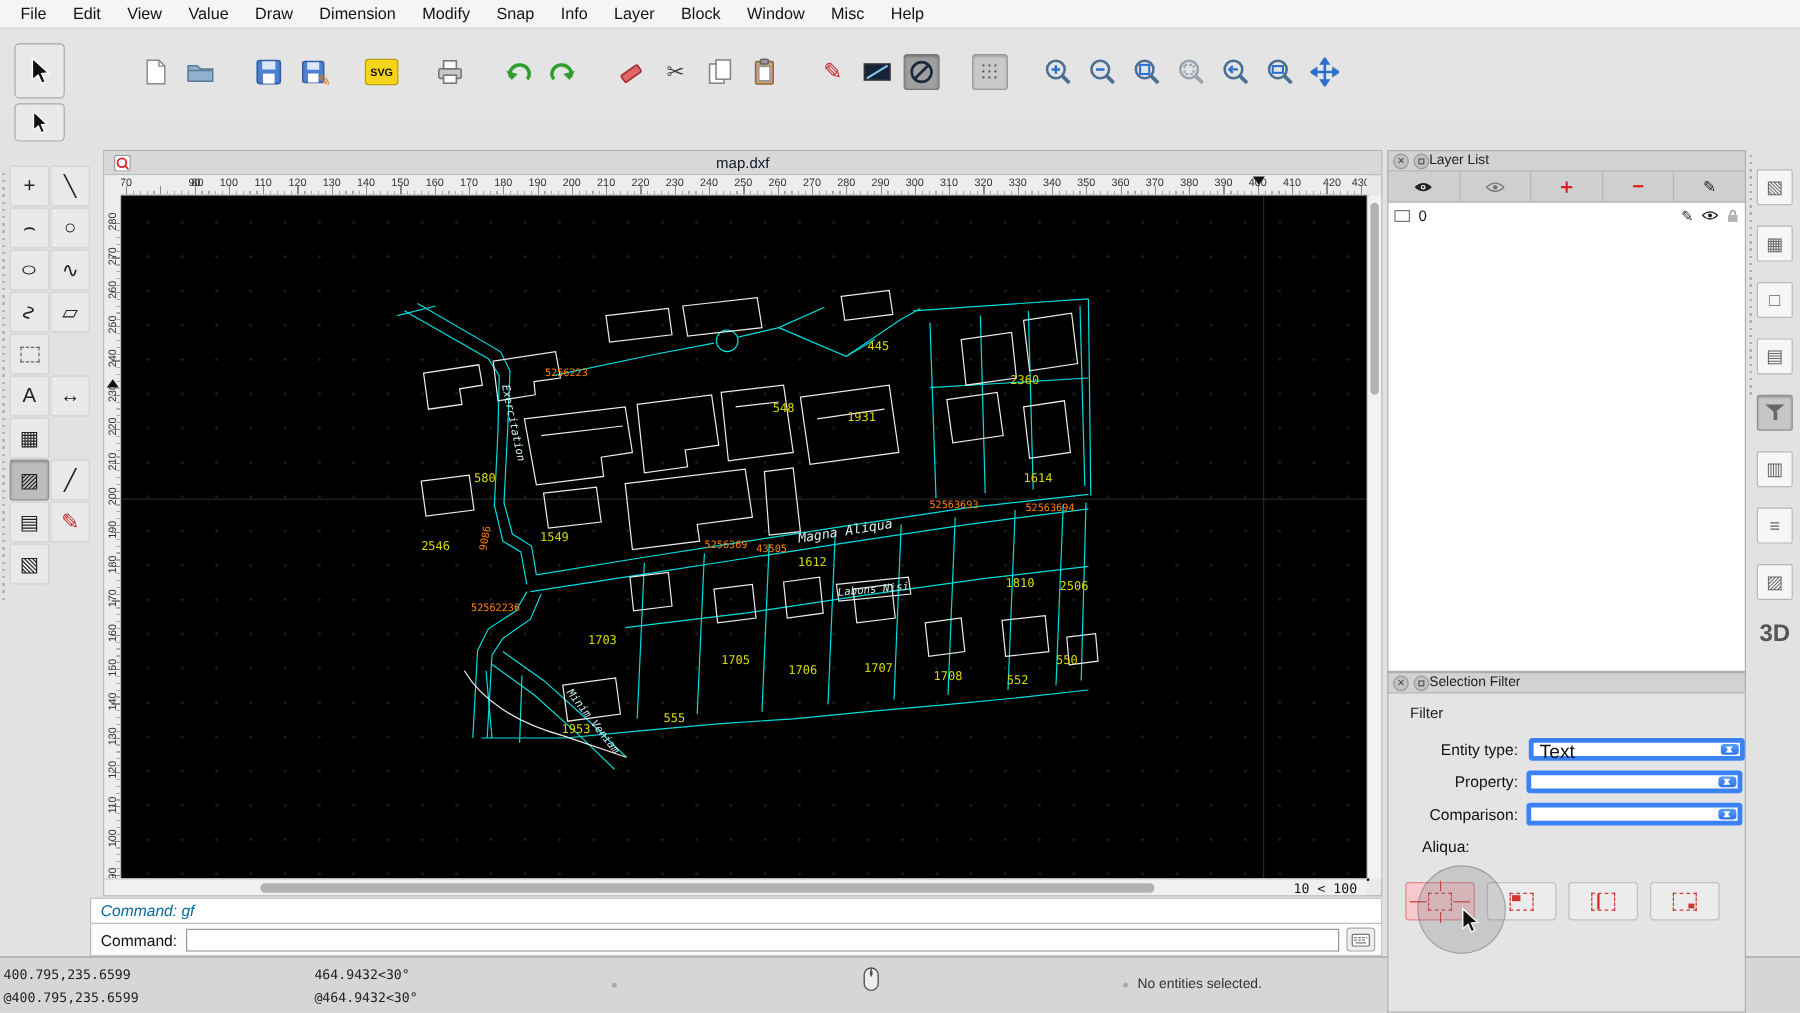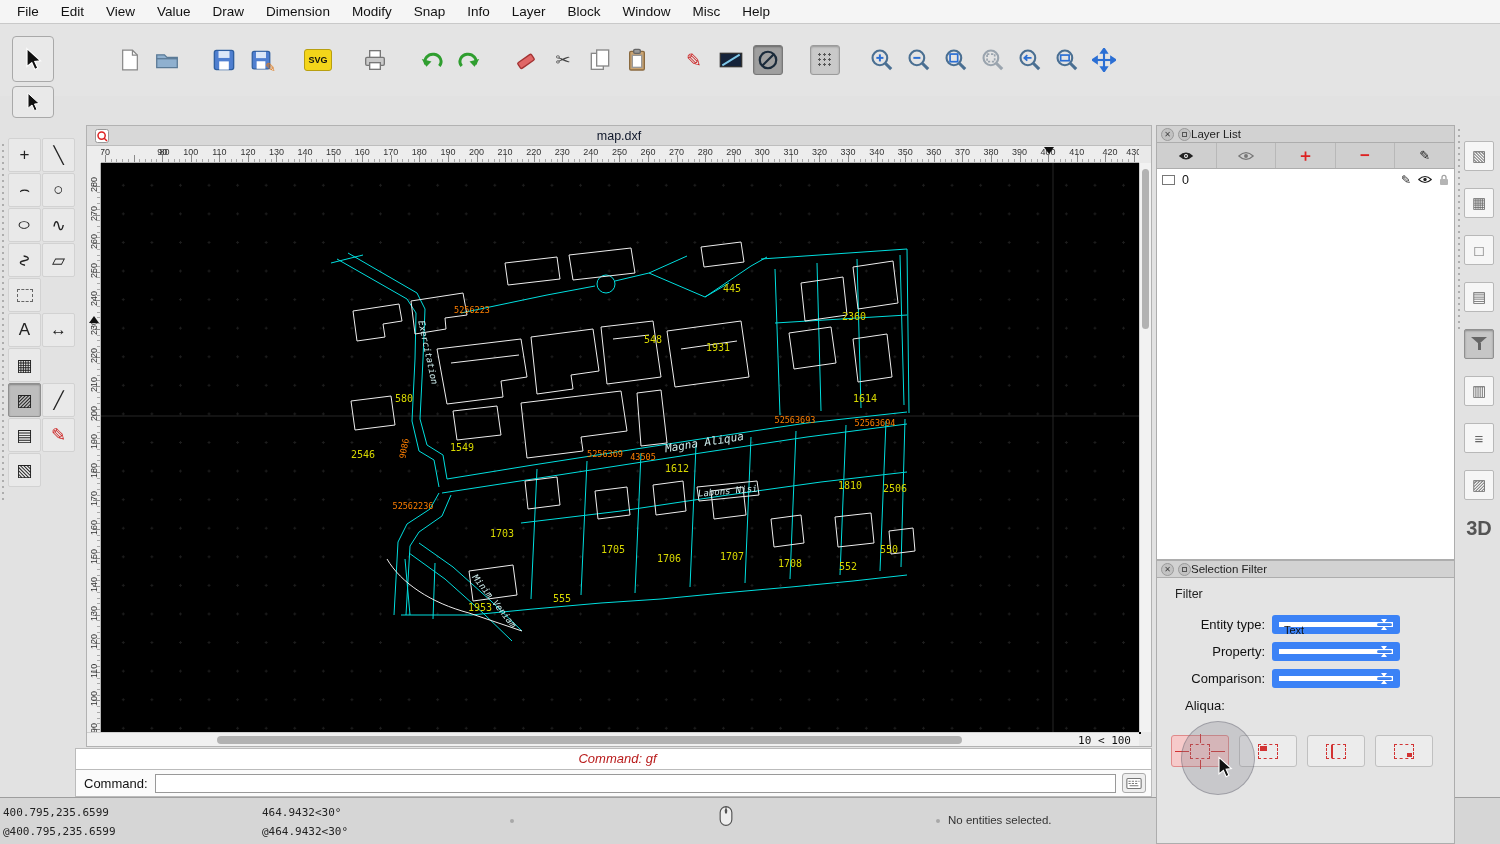--- a/index.html
+++ b/index.html
@@ -82,22 +82,22 @@
   #vscroll { position:absolute; right:0; top:37px; width:12px; bottom:14px; background:#f2f2f2;
              border-left:1px solid #cfcfcf; }
   #vscroll .thumb { position:absolute; left:2px; right:2px; top:6px; height:160px; background:#b2b2b2; border-radius:4px; }
   #hscroll { position:absolute; left:0; bottom:0; right:12px; height:14px; background:#f0f0f0;
              border-top:1px solid #cfcfcf; }
   #hscroll .thumb { position:absolute; top:3px; left:130px; width:745px; height:8px; background:#b2b2b2; border-radius:4px; }
   #zoomtext { position:absolute; right:8px; top:1px; font-family:"DejaVu Sans Mono",monospace; font-size:11px; color:#111; }
 
   
   #cmd-history { position:absolute; left:75px; top:748px; width:1077px; height:22px; background:#fff;
-                 border:1px solid #bbb; font-size:13px; font-style:italic; color:#b91c1c;
-                 line-height:20px; padding-left:8px;text-align:center; }
+                 border:1px solid #bbb; font-size:13px; font-style:italic; color:#0369a1;
+                 line-height:20px; padding-left:8px; }
   #cmd-row { position:absolute; left:75px; top:770px; width:1077px; height:27px; background:#fbfbfb;
              border:1px solid #bbb; border-top:0; display:flex; align-items:center; padding:0 5px; }
   #cmd-row label { font-size:13px; color:#111; margin:0 7px 0 3px; }
   #cmd-input { flex:1; height:19px; border:1px solid #999; background:#fff; font-size:13px; padding:0 4px;
                font-family:"Liberation Sans",sans-serif; }
   #kbd-btn { width:24px; height:20px; margin-left:6px; background:#eee; border:1px solid #aaa; border-radius:3px;
              display:flex; align-items:center; justify-content:center; }
 
   
   #status { position:absolute; left:0; top:797px; width:1500px; height:47px; background:#d6d6d6;
@@ -131,22 +131,22 @@
   .lrow .nm { flex:1; }
   .lrow .ric { margin-left:7px; display:flex; align-items:center; }
   .lrow .pg { font-size:12px; color:#222; }
 
   #ft-title { top:560px; }
   #ft-body { position:absolute; left:1156px; top:578px; width:299px; height:266px; background:#e4e4e4;
              border:1px solid #adadad; border-top:0; }
   #ft-section { margin:9px 0 0 18px; font-size:12.5px; color:#222; }
   .frow { display:flex; align-items:center; margin:7px 0 0 0; height:20px; }
   .flabel { width:108px; text-align:right; margin-right:7px; font-size:13px; color:#111; }
-  .fsel { position:relative; width:128px; height:19px; background:#fff; border:7px solid #3b82f6;
-          border-radius:3px; font-size:11px; color:#111; line-height:17px; padding-left:5px; }
+  .fsel { position:relative; width:180px; height:19px; background:#fff; border:4px solid #3b82f6;
+          border-radius:3px; font-size:16px; color:#111; line-height:17px; padding-left:5px; }
   .stepper { position:absolute; right:1px; top:1px; bottom:1px; width:15px; border-radius:3px;
              background:linear-gradient(#5a9cf8,#2e72ea); }
   .stepper::before { content:""; position:absolute; left:4px; top:3px; border-left:3.5px solid transparent;
                      border-right:3.5px solid transparent; border-bottom:4px solid #fff; }
   .stepper::after { content:""; position:absolute; left:4px; bottom:3px; border-left:3.5px solid transparent;
                     border-right:3.5px solid transparent; border-top:4px solid #fff; }
   #fvalue { margin:10px 0 0 28px; font-size:13px; color:#111; }
   #fbtns { position:absolute; left:14px; top:157px; display:flex; }
   .fbtn { width:58px; height:32px; margin-right:10px; background:#ececec; border:1px solid #c0c0c0;
           border-radius:3px; display:flex; align-items:center; justify-content:center; position:relative; }
@@ -686,21 +686,21 @@
 
   <div class="ptitle" id="ft-title">
     <span class="rb">✕</span>
     <span class="rb">
         <span class="sq"></span>
       </span>
     <span class="tt">Selection Filter</span>
   </div>
   <div id="ft-body">
     <div id="ft-section">Filter</div>
-    <div class="frow" style="margin-top:13px;">
+    <div class="frow" style="margin-top:13px;justify-content:space-between;">
       <span class="flabel">Entity type:</span>
       <span class="fsel">
         <span>Text</span>
         <span class="stepper"></span>
       </span>
     </div>
     <div class="frow">
       <span class="flabel">Property:</span>
       <span class="fsel">
           <span class="stepper"></span>

